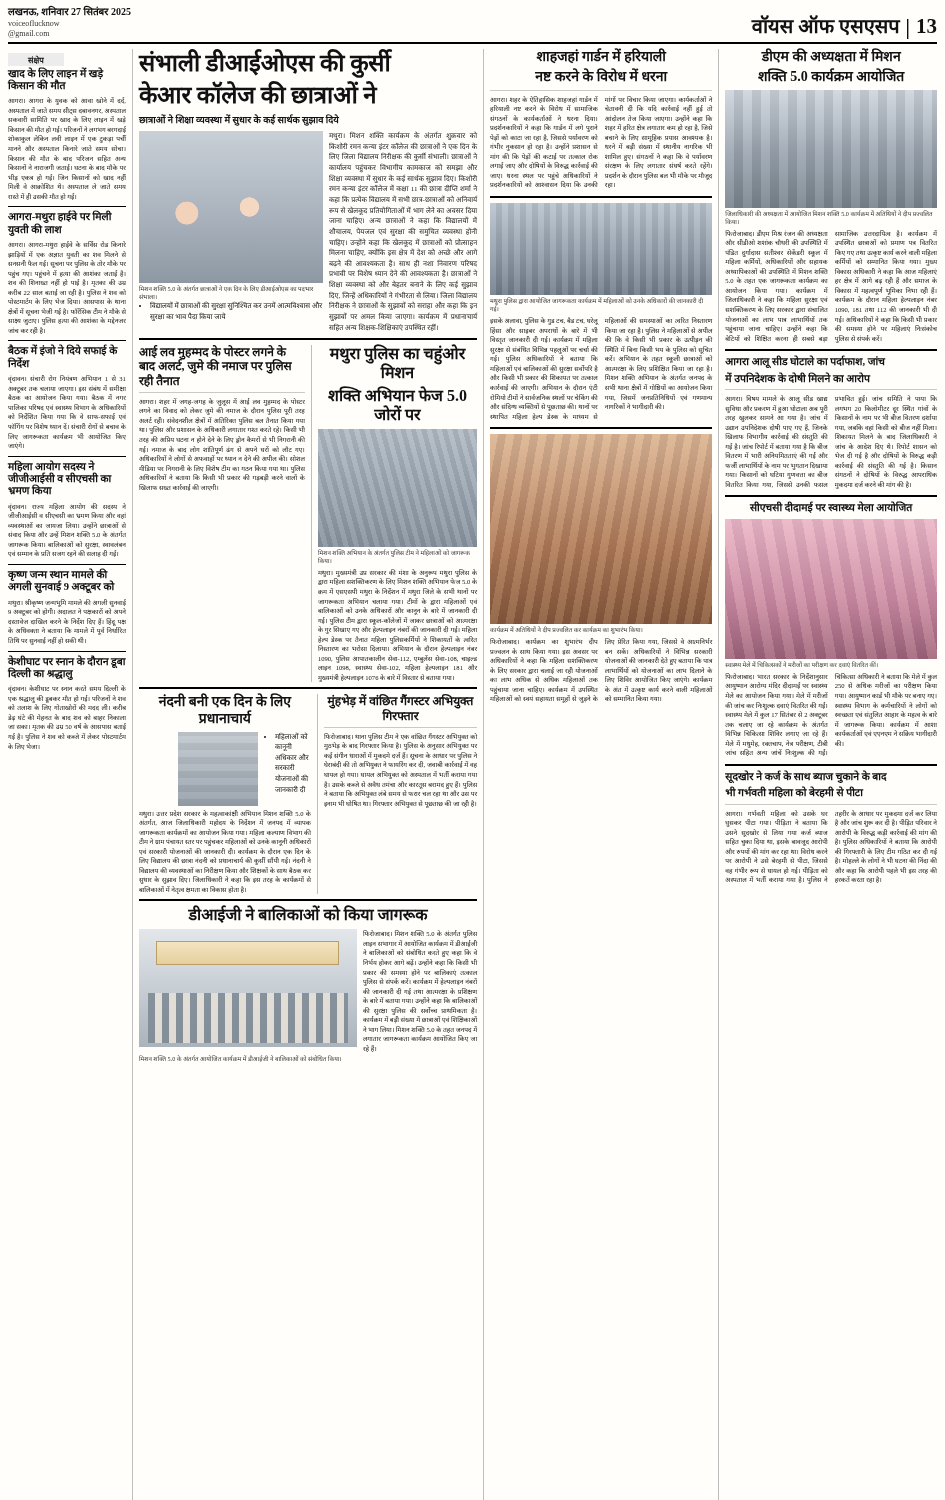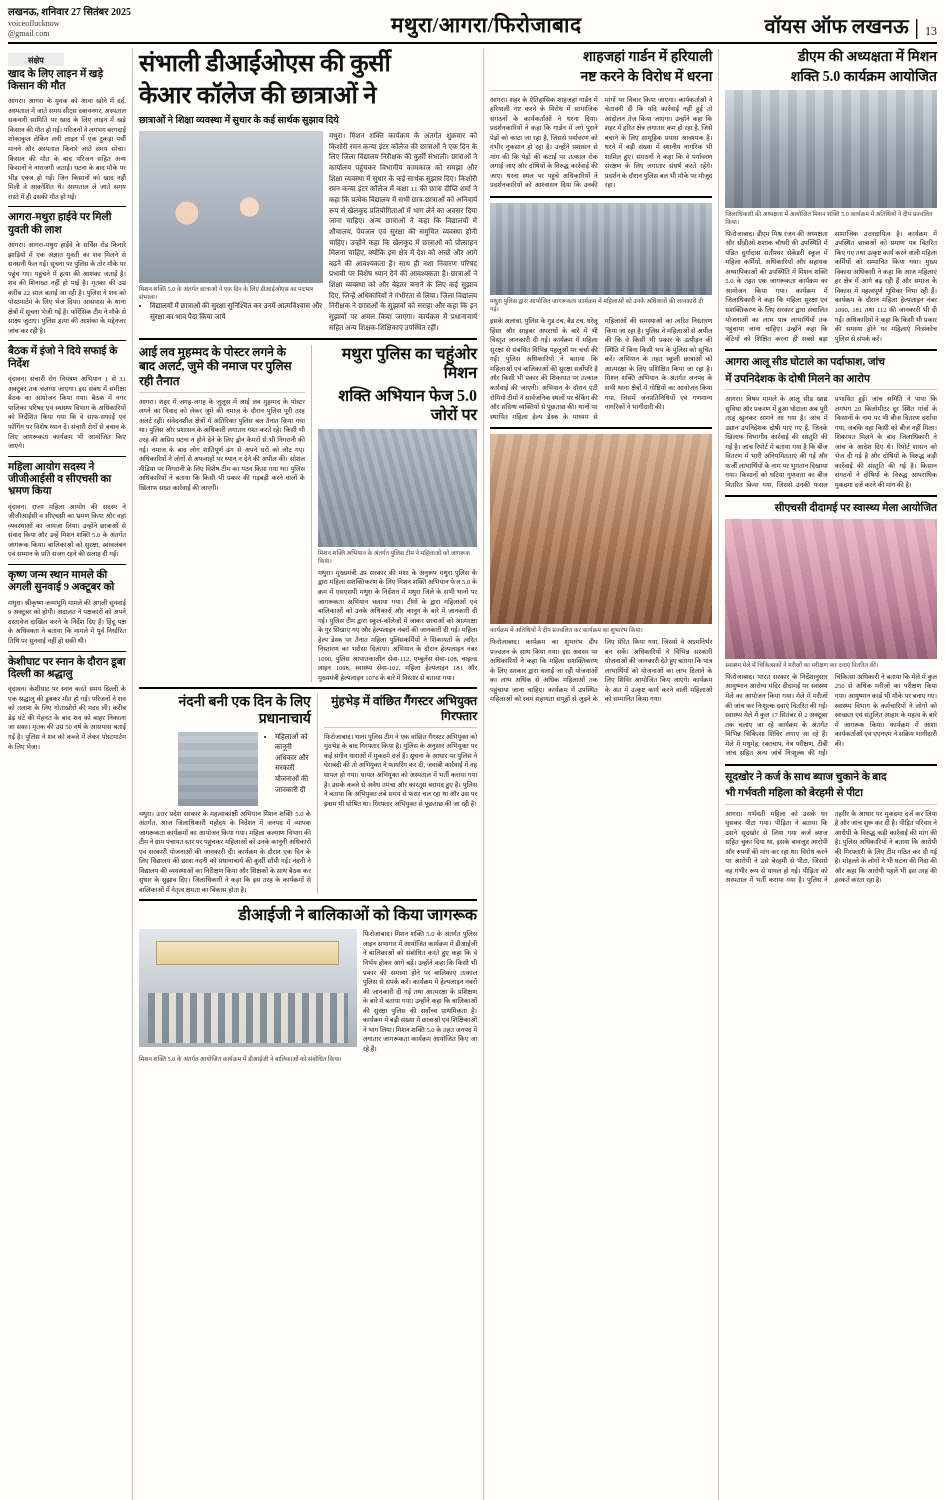--- a/index.html
+++ b/index.html
@@ -14,21 +14,21 @@
   .page { width:945px; height:1500px; padding: 6px 8px 4px 8px; position:relative; }
 
   
   .masthead { display:flex; align-items:flex-end; justify-content:space-between; border-bottom:2.5px solid #000; padding-bottom:3px; }
   .mh-left { font-size:9.5px; line-height:1.25; width:200px; }
   .mh-left .date { font-weight:bold; font-size:10px; }
   .mh-left .mail { font-size:8px; color:#333; }
   .mh-center { font-weight:bold; font-size:21px; letter-spacing:.5px; text-align:center; flex:1; padding-bottom:1px; }
   .mh-right { display:flex; align-items:flex-end; gap:6px; }
   .mh-right .brand { font-weight:bold; font-size:20px; }
-  .mh-right .pageno { font-weight:normal; font-size:12px;text-align:center; }
+  .mh-right .pageno { font-weight:bold; font-size:21px;text-align:center; }
   .mh-right .sep { font-size:20px; font-weight:bold; }
 
   
   .cols { display:flex; gap:6px; margin-top:5px; height:1455px; }
   .col { }
   .c1 { width:122px; }
   .c2 { width:350px; }
   .c3 { width:230px; }
   .c4 { width:219px; }
 
@@ -105,38 +105,37 @@
   .banner-strip {
     position:absolute; left:8%; right:8%; top:10%; height:20%;
     background:linear-gradient(#f3e4c2,#e6cf9c); border:1px solid #b99f63;
   }
   .row-figs { position:absolute; left:4%; right:4%; bottom:4%; height:42%;
     background:repeating-linear-gradient(90deg, #7b8792 0 7px, #e8e2d8 7px 14px); opacity:.85; }
 
   .two { display:flex; gap:6px; }
   .flex1 { flex:1; }
 
-  .centerhead { text-align:right; }
+  .centerhead { text-align:center; }
 
   .hr-black { height:2px; background:#000; margin:5px 0; }
 </style>
 </head>
 <body>
 
 <div class="page">
 
   <div class="masthead">
     <div class="mh-left">
       <div class="date">लखनऊ, शनिवार 27 सितंबर 2025</div>
       <div class="mail">voiceoflucknow</div>
       <div class="mail">@gmail.com</div>
     </div>
-    <div class="mh-center">मथुरा/आगरा/फिरोजाबाद</div>
     <div class="mh-right">
-      <div class="brand">वॉयस ऑफ लखनऊ</div>
+      <div class="brand">वॉयस ऑफ एसएसप</div>
       <div class="sep">|</div>
       <div class="pageno">13</div>
     </div>
   </div>
 
   <div class="cols">
 
     <div class="col c1">
       <div class="kicker">संक्षेप</div>
 

